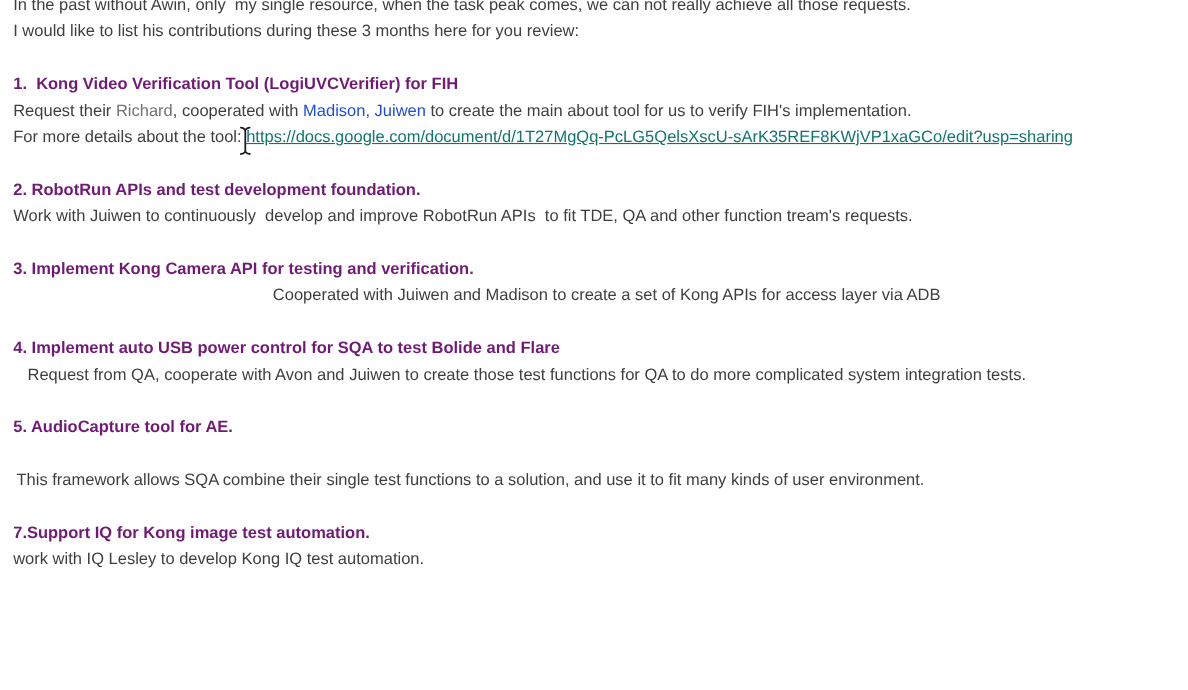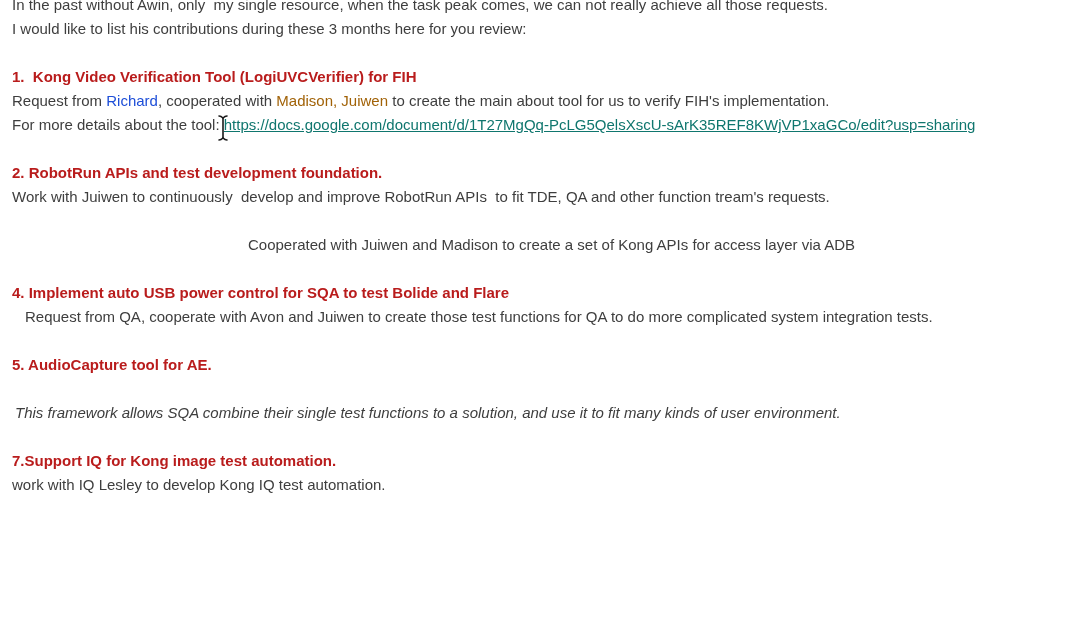--- a/index.html
+++ b/index.html
@@ -17,32 +17,32 @@
     right: 8px;
     font-family: "Liberation Sans", "DejaVu Sans", sans-serif;
     font-size: 15px;
     line-height: 24px;
     color: #3e3e3e;
   }
   .block { margin: 0 0 24px 0; }
   .line { white-space: pre-wrap; }
   .heading {
     font-weight: bold;
-    color: #b91c1c;
+    color: #701a75;
   }
   a { text-decoration: none; cursor: pointer; }
   .person-link-richard { color: #7b5fd8; }
   .person-link-mj { color: #6b63da; }
   .doc-link {
     color: #4c57cf;
     text-decoration: underline;
   }
   .indent-19 { padding-left: 19px; text-align: center; }
   .indent-13 { padding-left: 13px; }
-  .indent-3  { padding-left: 3px; font-style: italic; }
+  .indent-3  { padding-left: 3px; }
   .ibeam {
     position: absolute;
     left: 215px;
     top: 113px;
     width: 16px;
     height: 30px;
     pointer-events: none;
   }
 </style>
 </head>
@@ -50,30 +50,31 @@
 
 <div class="doc">
 
   <div class="block">
     <div class="line">In the past without Awin, only  my single resource, when the task peak comes, we can not really achieve all those requests.</div>
     <div class="line">I would like to list his contributions during these 3 months here for you review:</div>
   </div>
 
   <div class="block">
     <div class="line heading">1.  Kong Video Verification Tool (LogiUVCVerifier) for FIH</div>
-    <div class="line"><span>Request from </span><a class="person-link-richard" style="color: #1d4ed8;">Richard</a><span>, cooperated with </span><a class="person-link-mj" style="color: #a16207;">Madison, Juiwen</a><span> to create the main about tool for us to verify FIH's implementation.</span></div>
+    <div class="line"><span>Request their </span><a class="person-link-richard" style="color: #737373;">Richard</a><span>, cooperated with </span><a class="person-link-mj" style="color: #1d4ed8;">Madison, Juiwen</a><span> to create the main about tool for us to verify FIH's implementation.</span></div>
     <div class="line"><span>For more details about the tool: </span><a class="doc-link" style="color: #0f766e;">https://docs.google.com/document/d/1T27MgQq-PcLG5QelsXscU-sArK35REF8KWjVP1xaGCo/edit?usp=sharing</a></div>
   </div>
 
   <div class="block">
     <div class="line heading">2. RobotRun APIs and test development foundation.</div>
     <div class="line">Work with Juiwen to continuously  develop and improve RobotRun APIs  to fit TDE, QA and other function tream's requests.</div>
   </div>
 
   <div class="block">
+    <div class="line heading">3. Implement Kong Camera API for testing and verification.</div>
     <div class="line indent-19">Cooperated with Juiwen and Madison to create a set of Kong APIs for access layer via ADB</div>
   </div>
 
   <div class="block">
     <div class="line heading">4. Implement auto USB power control for SQA to test Bolide and Flare</div>
     <div class="line indent-13">Request from QA, cooperate with Avon and Juiwen to create those test functions for QA to do more complicated system integration tests.</div>
   </div>
 
   <div class="block">
     <div class="line heading">5. AudioCapture tool for AE.</div>

